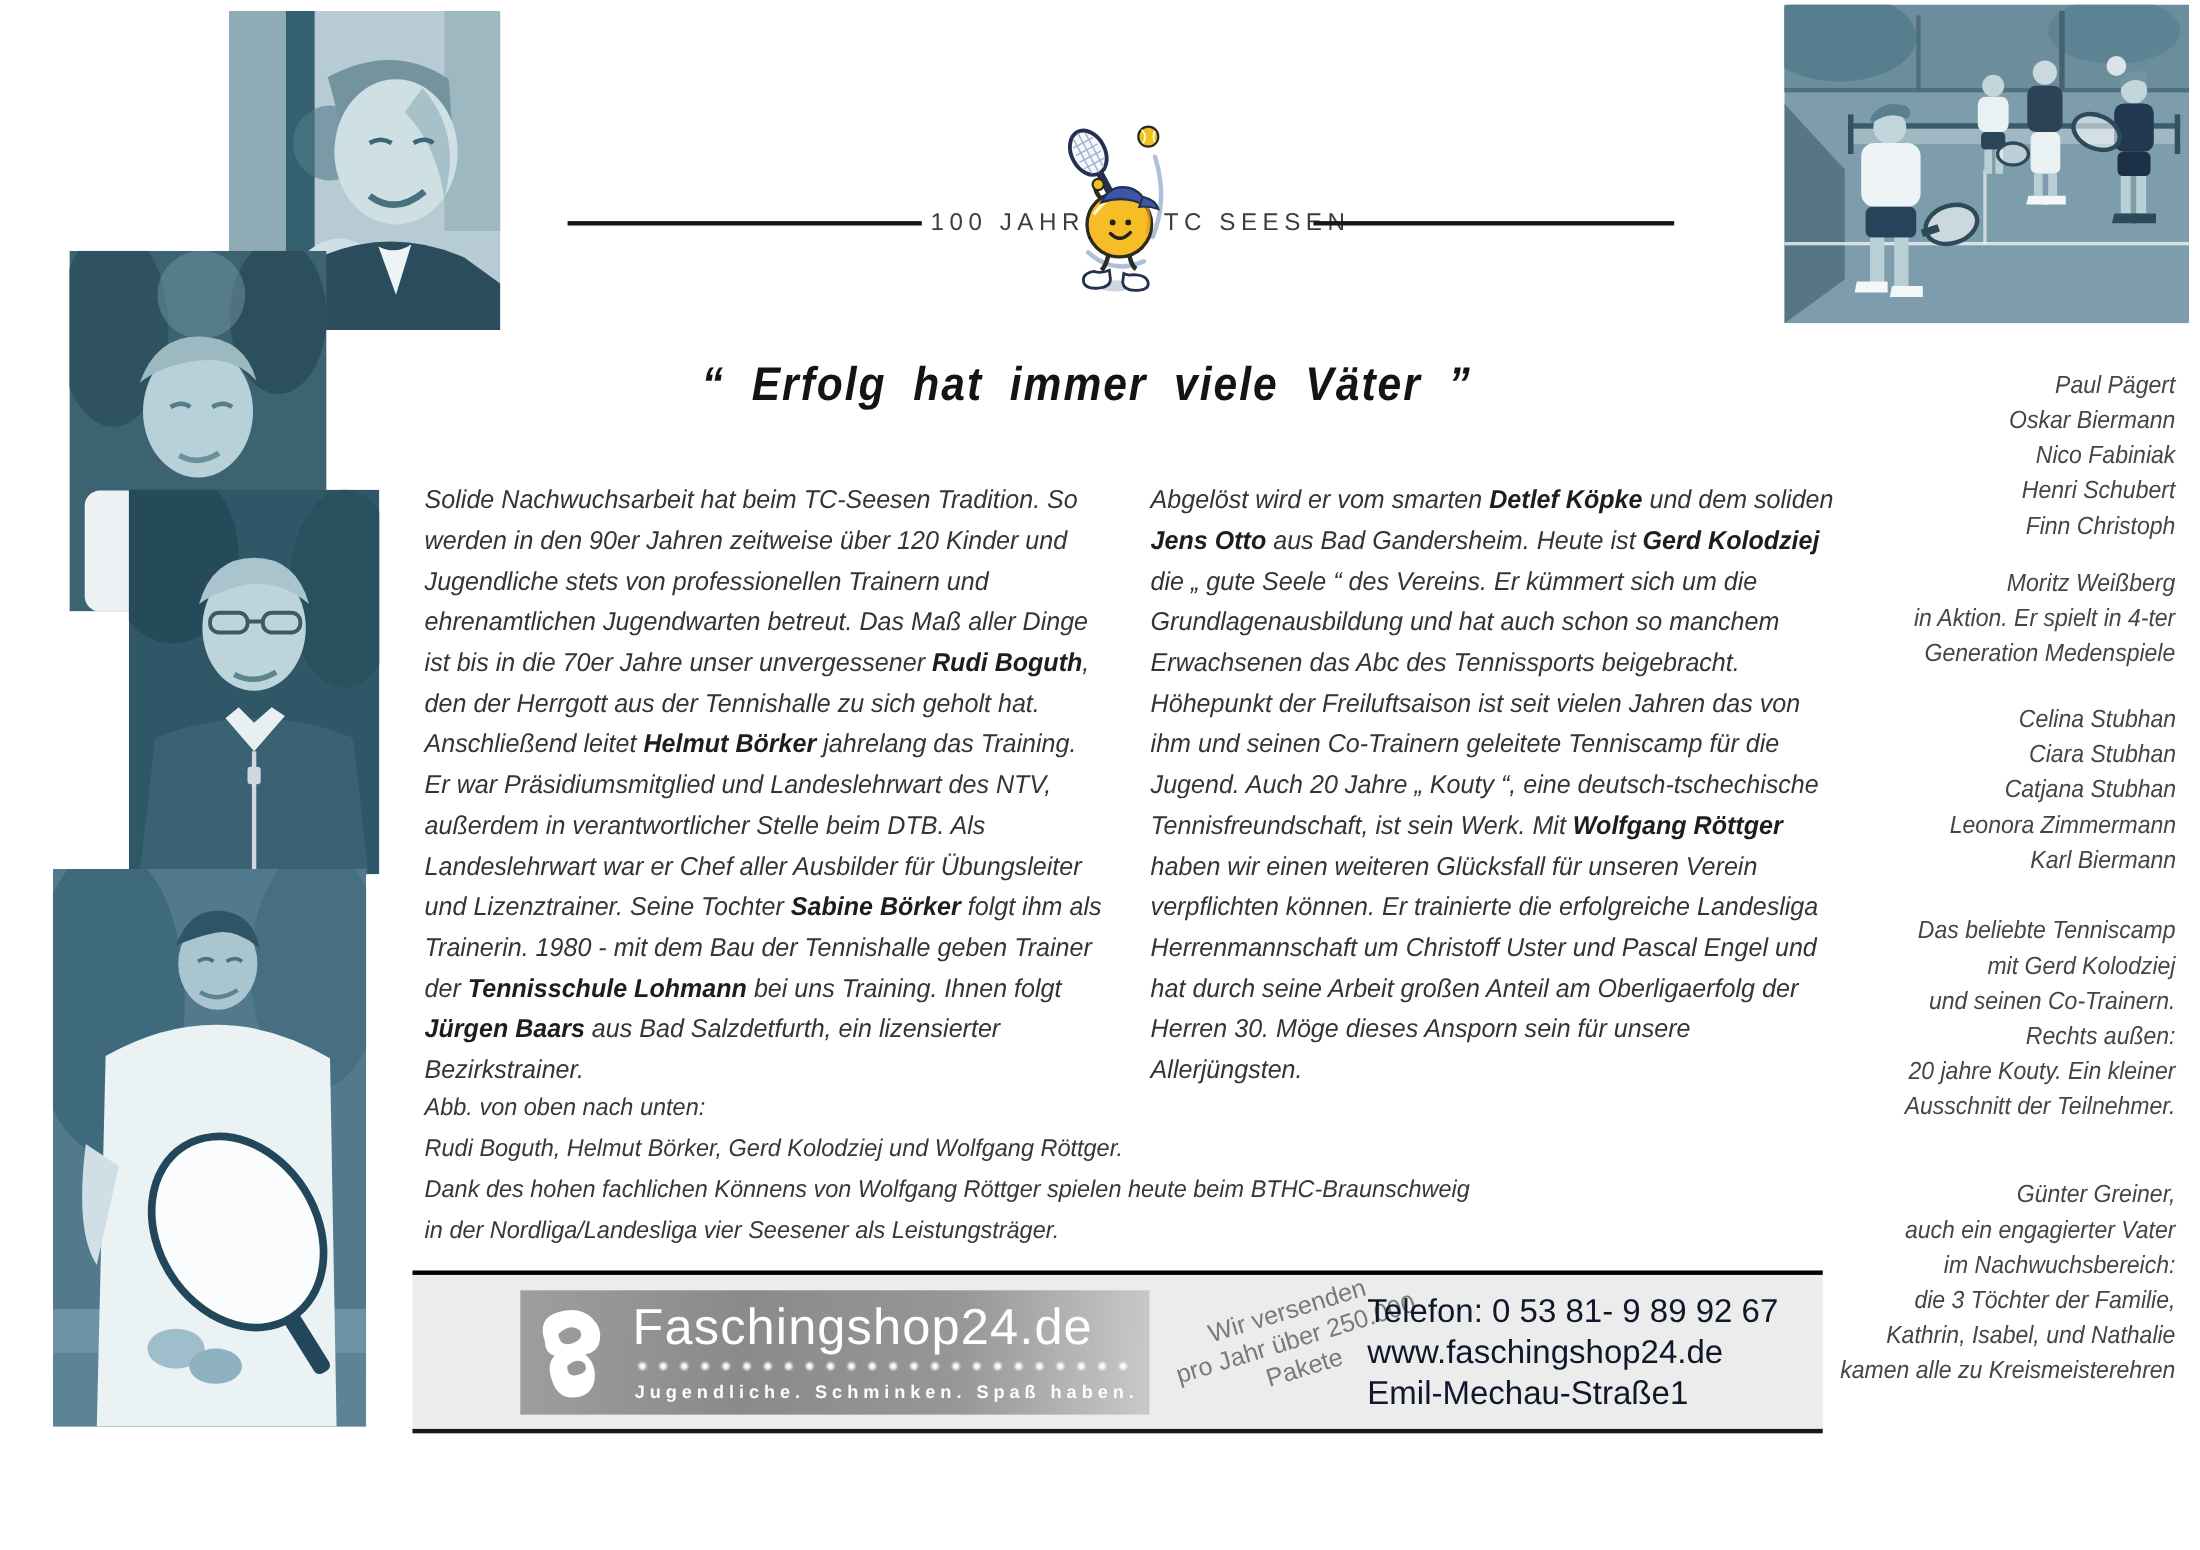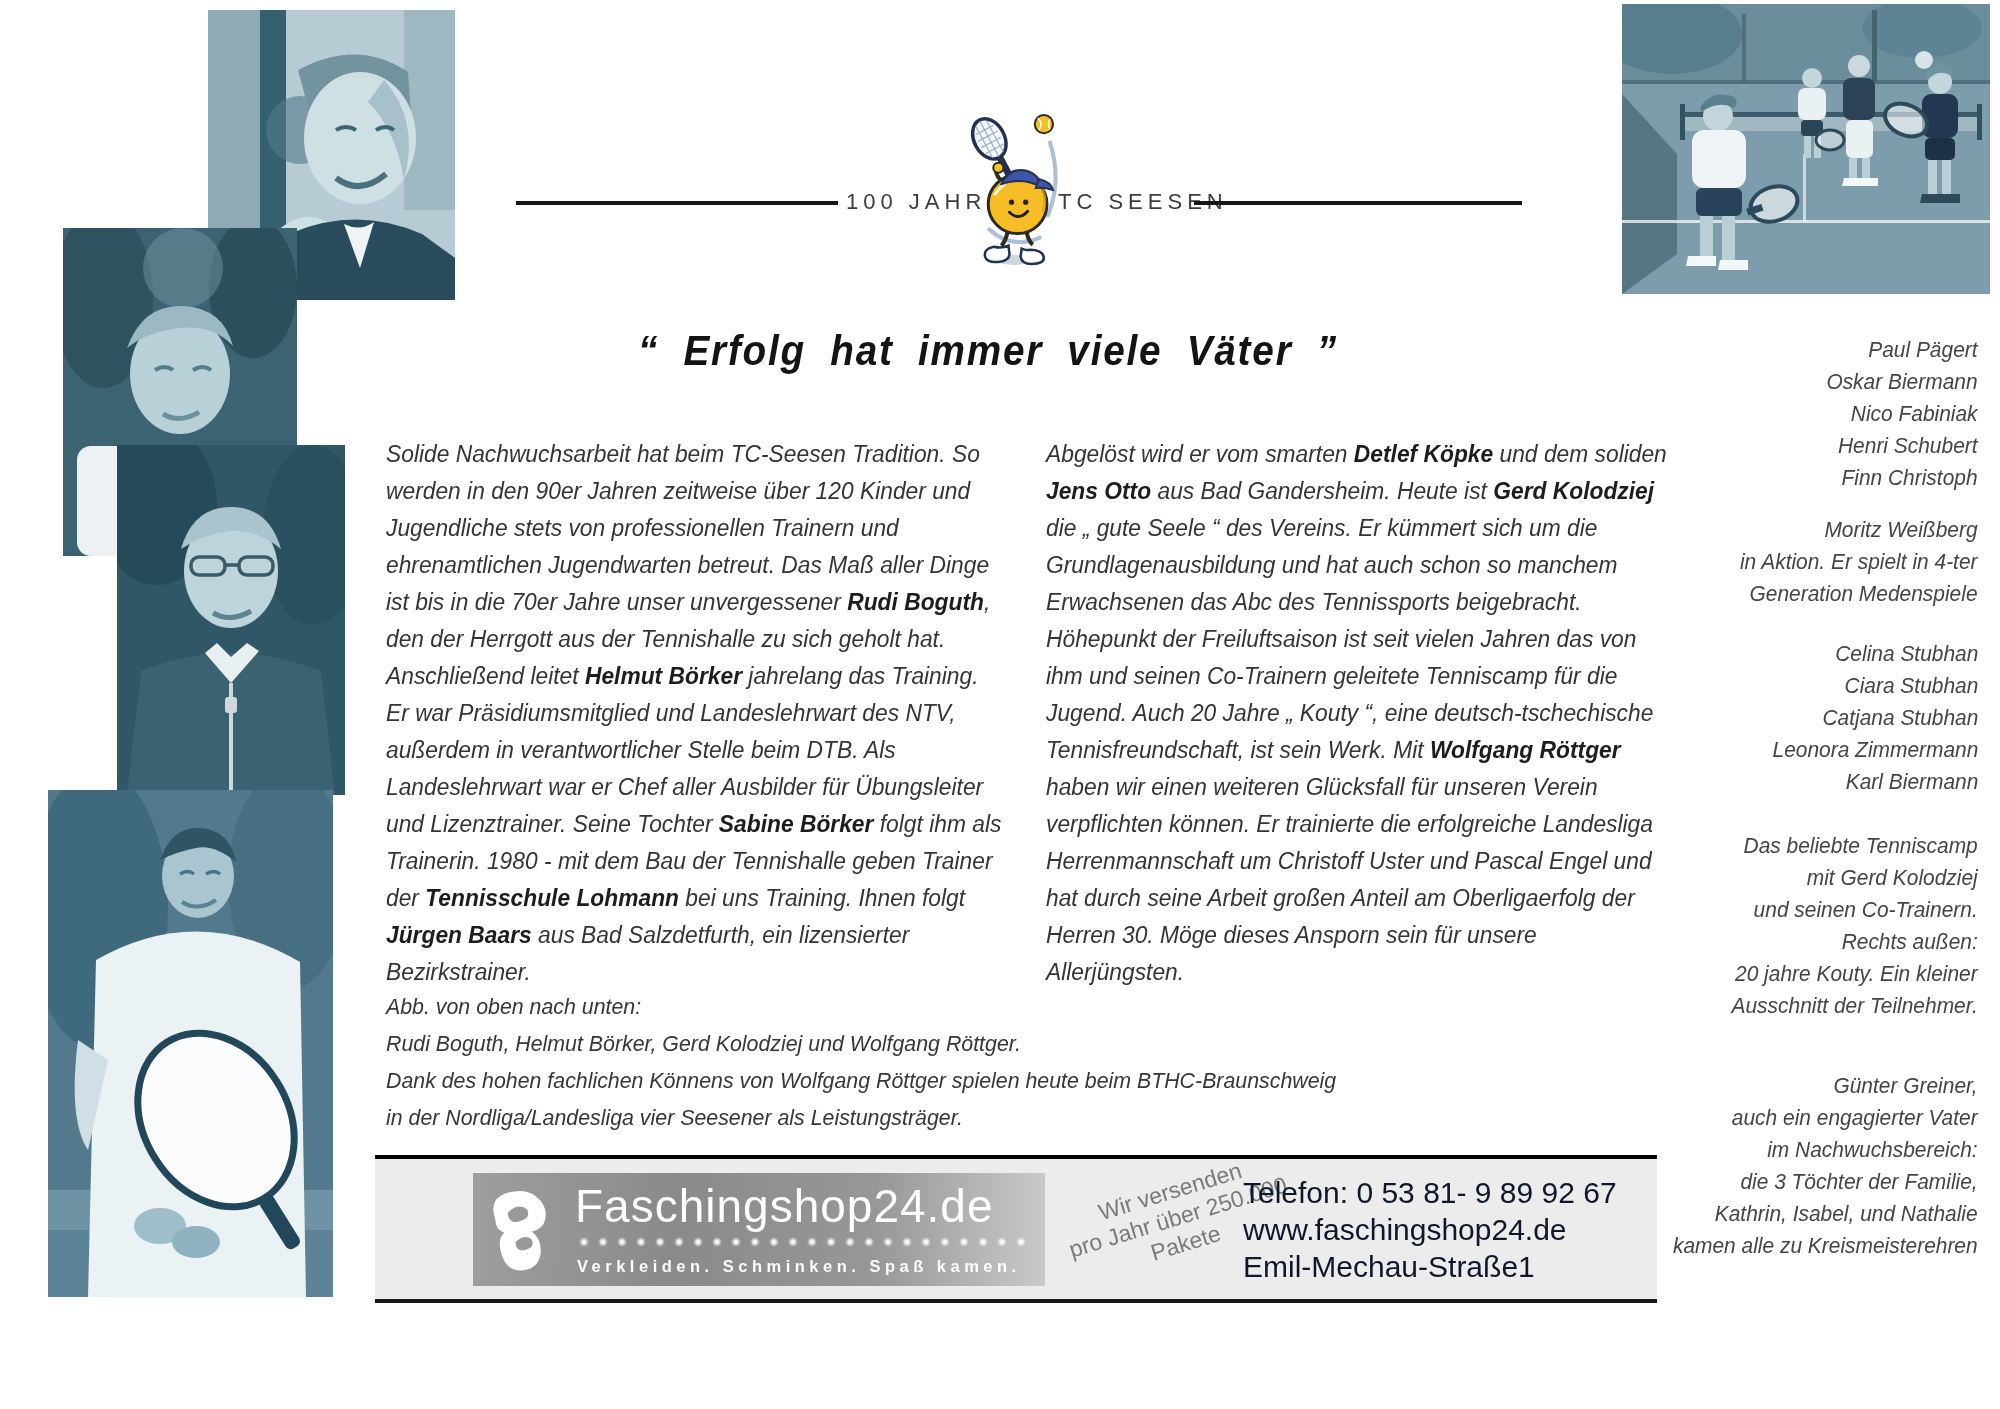--- a/index.html
+++ b/index.html
@@ -274,21 +274,21 @@
 
   <div class="ad-strip">
     <div class="ad-box">
       <svg class="ad-mask" viewBox="0 0 84 104">
         <g transform="rotate(-10 42 52)">
           <path fill="#ffffff" fill-rule="evenodd" d="M14,36 Q10,12 32,10 Q54,8 63,22 Q71,33 66,45 Q62,55 50,55 Q59,65 55,80 Q50,95 34,94 Q16,93 14,72 Q12,57 21,51 Q12,47 14,36 Z M28,31 q13,-9 21,0 q3,9 -9,11 q-13,2 -12,-11 Z M31,63 q11,-7 17,0 q3,9 -8,10 q-11,1 -9,-10 Z"></path>
         </g>
       </svg>
       <div class="ad-brand">Faschingshop24.de</div>
       <div class="ad-dots"></div>
-      <div class="ad-tagline">Verkleiden. Schminken. Spaß kamen.</div>
+      <div class="ad-tagline">Jugendliche. Schminken. Spaß haben.</div>
     </div>
     <div class="ad-rotated">
         <div>Wir versenden</div>
         <div>pro Jahr über 250.000</div>
         <div>Pakete</div>
       </div>
     <div class="ad-contact">
       <div>Telefon: 0 53 81- 9 89 92 67</div>
       <div>www.faschingshop24.de</div>
       <div>Emil-Mechau-Straße1</div>

